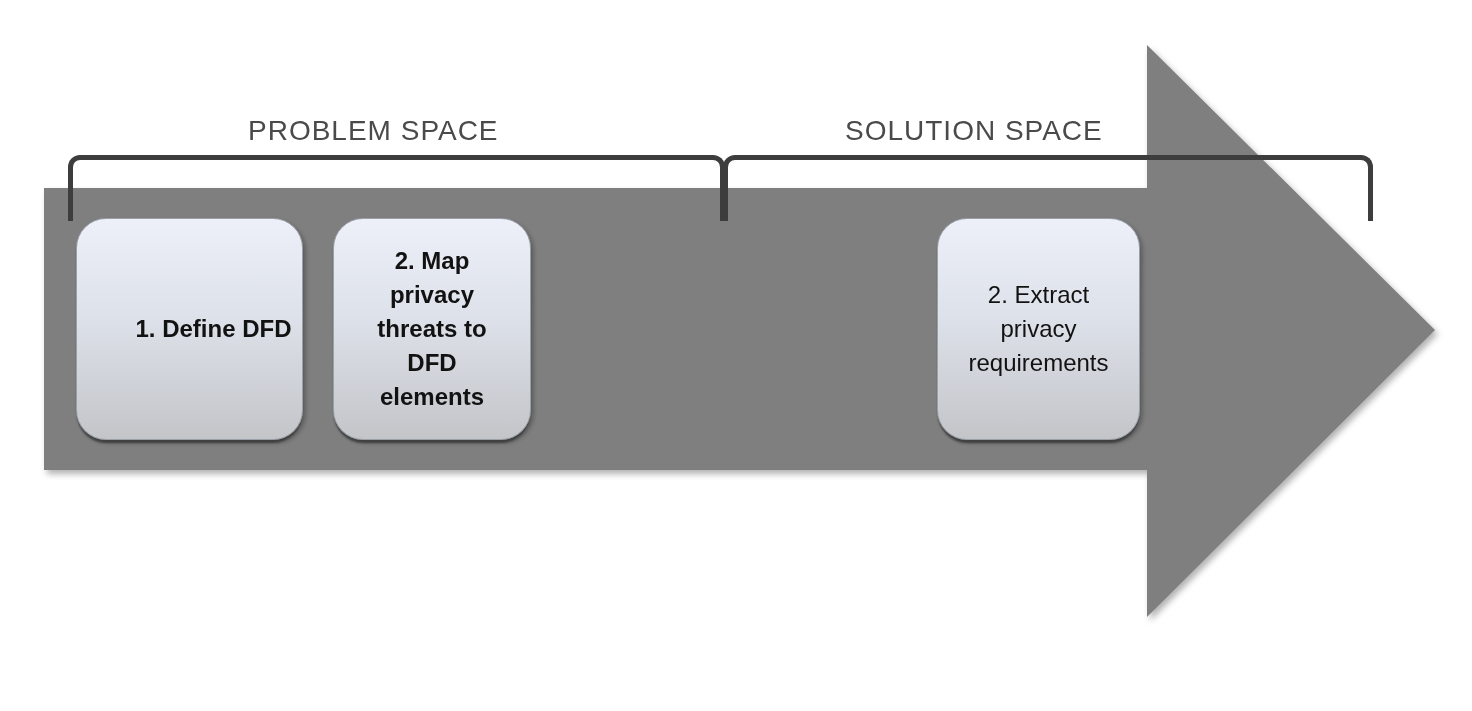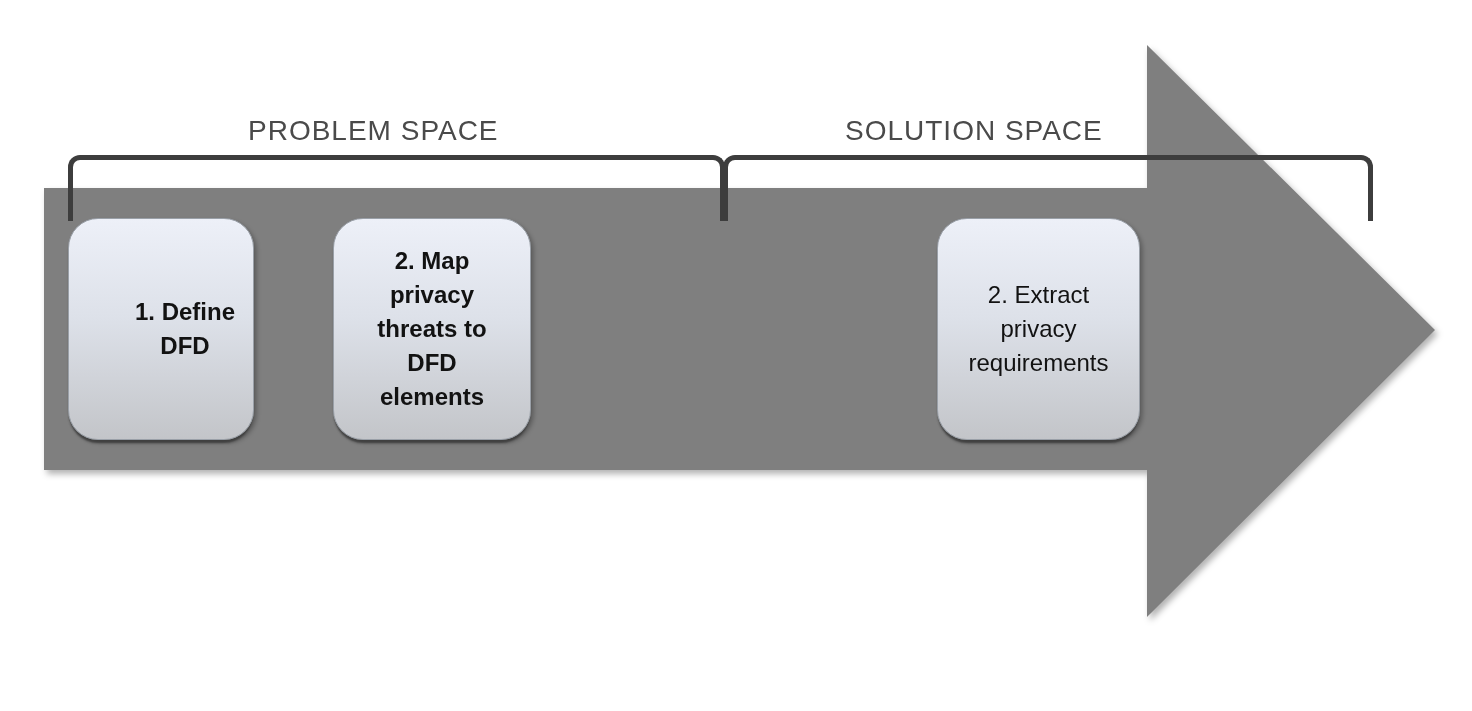--- a/index.html
+++ b/index.html
@@ -78,21 +78,21 @@
   }
   .step-label {
     text-align: center;
     white-space: pre-line;
     color: var(--color-box-text, #121212);
     font-size: 24px;
     line-height: 34px;
   }
   .step-box.bold .step-label { font-weight: bold; }
 
-  #box-1 { left: 68px;   width: 186px; padding-left: 48px; }
+  #box-1 { left: 76px;   width: 227px; padding-left: 48px; }
   #box-2 { left: 290px;  width: 198px; margin-left: 43px; }
   #box-3 { left: 508px;  width: 205px; }
   #box-4 { left: 726px;  width: 201px; }
   #box-5 { left: 937px;  width: 203px; }
   #box-6 { left: 1153px; width: 219px; }
 </style>
 </head>
 <body>
 
 <div id="canvas">

